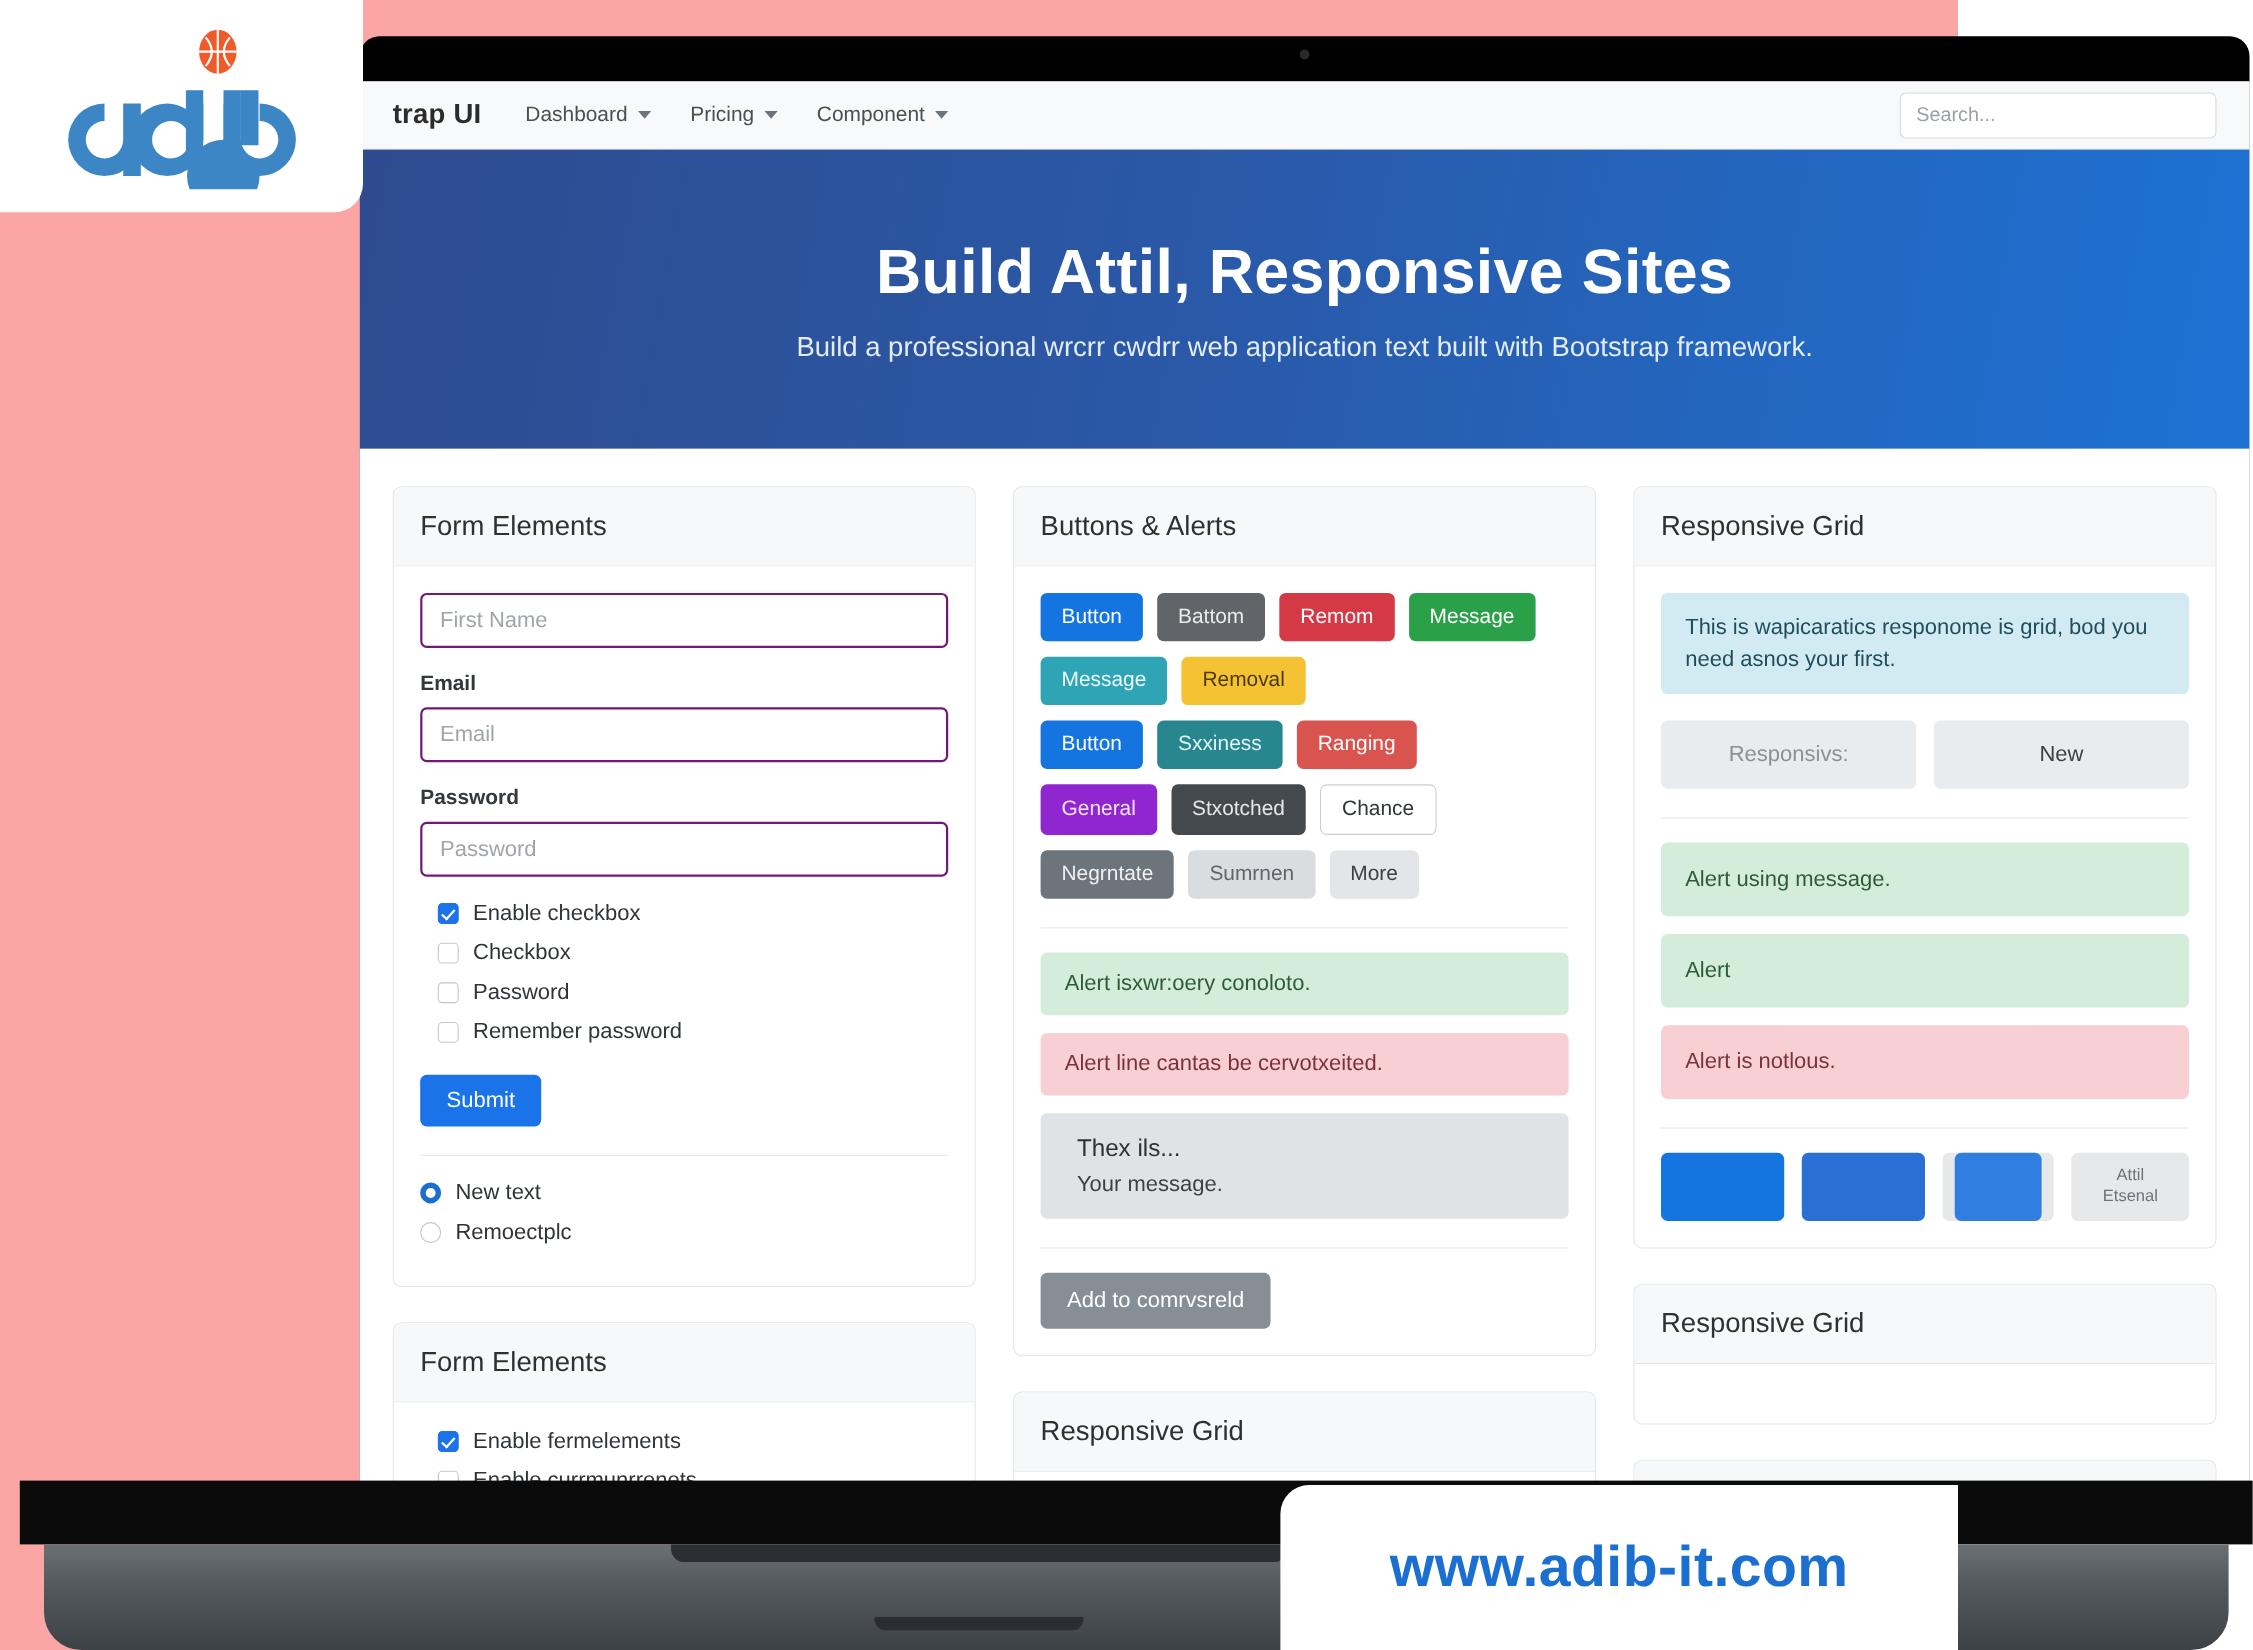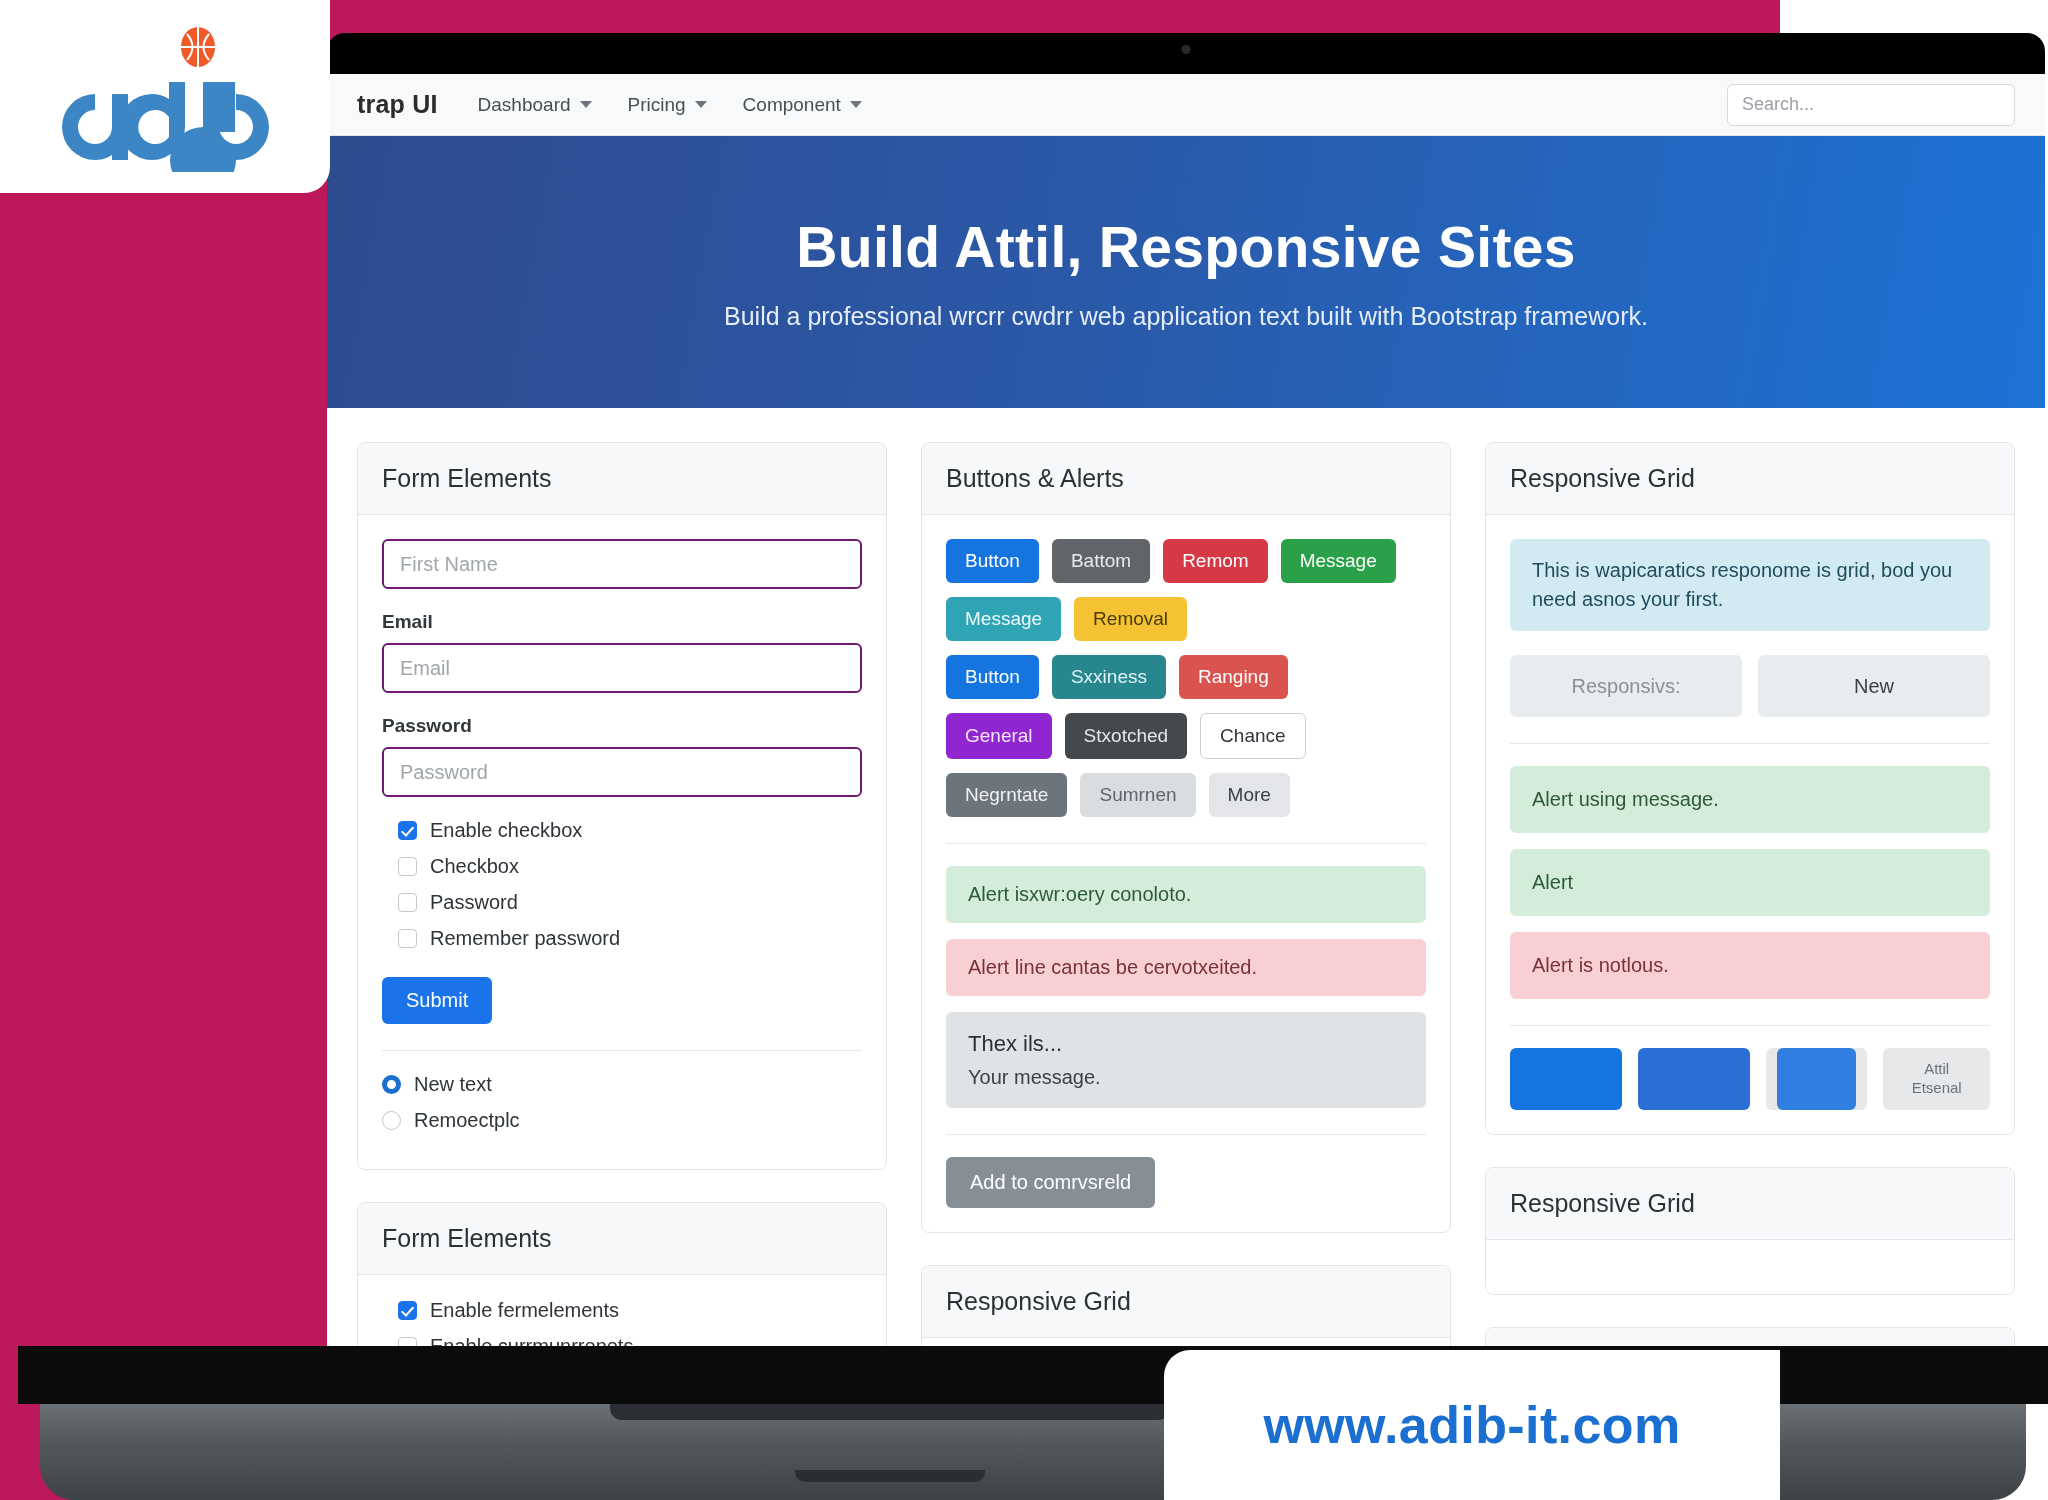--- a/index.html
+++ b/index.html
@@ -2,21 +2,21 @@
 <html><head>
 <meta charset="utf-8">
 <style>
   * { box-sizing: border-box; margin: 0; padding: 0; }
   html, body {
     width: 2048px; height: 1500px;
     background: #ffffff;
     font-family: "Liberation Sans", sans-serif;
     overflow: hidden;
   }
-  .stage { position: relative; width: 1780px; height: 1500px; background:#be185d; }
+  .stage { position: relative; width: 1780px; height: 1500px; background:#fca5a5; }
 
   
   .laptop-bezel {
     position: absolute; left: 327px; top: 33px; width: 1718px; height: 1314px;
     background: #000; border-radius: 18px 18px 0 0;
   }
   .bezel-cam {
     position: absolute; left: 50%; top: 12px; transform: translateX(-50%);
     width: 9px; height: 9px; border-radius: 50%; background: #2a2a2a;
   }
@@ -119,21 +119,21 @@
   .btn {
     border: none; border-radius: 6px; padding: 11px 19px; font-size: 19px;
     color: #fff; font-family: inherit; cursor: pointer; white-space: nowrap;
   }
   .btn.outline { background: #fff; color: #30363c; border: 1px solid #ccd0d4; }
 
   .alert { border-radius: 6px; padding: 17px 22px; font-size: 20px; margin-bottom: 16px; }
   .alert-success { background: #d4edda; color: #2e5b37; }
   .alert-danger  { background: #f8d0d4; color: #79313a; }
   .alert-info    { background: #d2eaf2; color: #1f4d5c; }
-  .toast { background: #dfe3e6; border-radius: 6px; padding: 19px 22px; }
+  .toast { background: #dfe3e6; border-radius: 6px; padding: 19px 33px; }
   .toast-title { font-size: 22px; color: #2c3136; margin-bottom: 9px; }
   .toast-body { font-size: 20px; color: #3c4146; }
   .btn-secondary-lg {
     background: #868e96; color: #fff; border: none; border-radius: 6px;
     padding: 14px 24px; font-size: 20px; font-family: inherit; cursor: pointer;
   }
 
   
   .gridrow { display: flex; gap: 16px; margin-bottom: 22px; }
   .gridcell {

